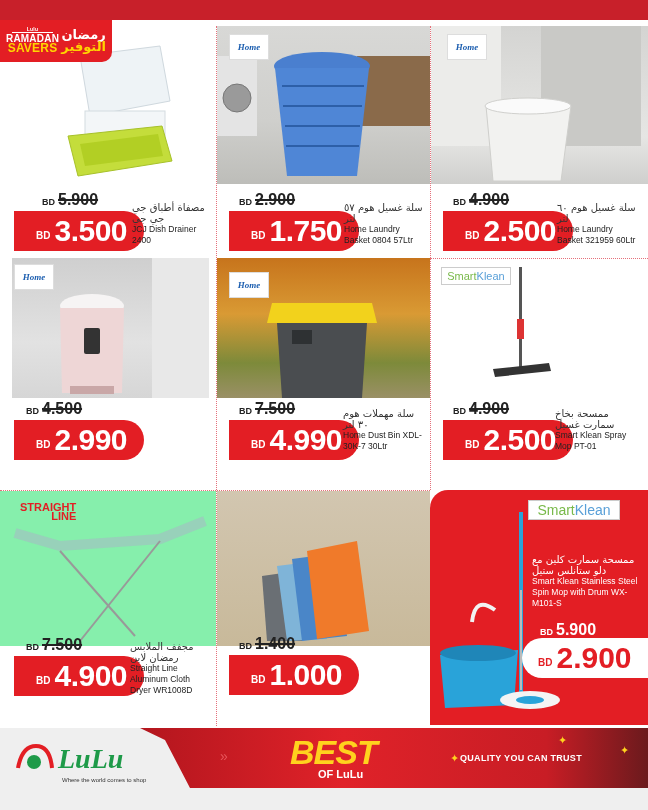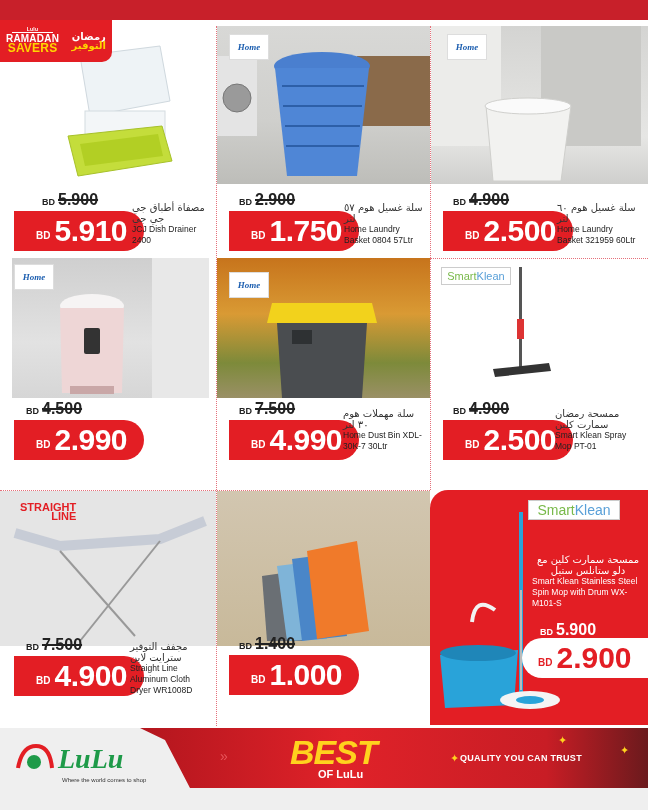--- a/index.html
+++ b/index.html
@@ -6,21 +6,21 @@
   html, body { width: 648px; height: 810px; overflow: hidden; background: #ffffff; }
   body { position: relative; font-family: "Liberation Sans", sans-serif; }
 
   .top-strip { position: absolute; left: 0; top: 0; width: 648px; height: 20px; background: #c8202a; }
 
   .badge { position: absolute; left: 0; top: 20px; width: 112px; height: 42px; background: #e31e24;
            border-bottom-right-radius: 10px; display: flex; align-items: center; justify-content: space-between; padding: 0 6px; z-index: 5; }
   .badge .en { color: #fff; font-weight: 900; line-height: 0.95; font-size: 10px; text-align: center; letter-spacing: 0.2px; }
   .badge .en .b2 { color: #ffd400; font-size: 12px; }
   .badge .en .tiny { display:block; font-size: 5px; color:#fff; border-bottom:1px solid #fff; margin: 0 6px 1px; }
-  .badge .ar { color: #fff; font-weight: 900; font-size: 10px; line-height: 0.95; text-align: center; direction: rtl; font-family: "DejaVu Sans", sans-serif; }
+  .badge .ar { color: #fff; font-weight: 900; font-size: 13px; line-height: 0.95; text-align: center; direction: rtl; font-family: "DejaVu Sans", sans-serif; }
   .badge .ar .a2 { color: #ffd400; }
 
   .cell { position: absolute; overflow: hidden; }
   .cell .img { position: absolute; left: 0; top: 0; right: 0; overflow: hidden; }
   .div-v { position: absolute; width: 0; border-left: 1px dotted #e5707a; }
   .div-h { position: absolute; height: 0; border-top: 1px dotted #e5707a; }
 
   .old-price { position: absolute; font-weight: 900; font-size: 16px; color: #222; white-space: nowrap; }
   .old-price .cur { font-size: 9px; margin-right: 3px; }
   .old-price .val { text-decoration: line-through; text-decoration-thickness: 2px; }
@@ -34,21 +34,21 @@
   .desc { position: absolute; font-size: 8.5px; line-height: 11px; color: #222; width: 82px; }
   .desc .ar { direction: rtl; text-align: left; font-family: "DejaVu Sans", sans-serif; font-size: 10px; color: #333; unicode-bidi: plaintext; }
 
   .brand { position: absolute; background: #fff; border: 1px solid #ddd; font-size: 7px; display: flex; align-items: center; justify-content: center; }
   .brand-home { width: 40px; height: 26px; color: #1d5fb0; font-style: italic; font-weight: 700; font-family: "Liberation Serif", serif; font-size: 9px; }
   .brand-sk { width: 70px; height: 18px; color: #79b94a; font-size: 11px; border-color: #ccc; }
   .brand-sl { color: #e31e24; font-weight: 900; font-size: 11px; line-height: 9px; border: none; background: transparent; text-align: right; display:block; }
 
   .red-cell { position: absolute; left: 430px; top: 490px; width: 218px; height: 235px; background: #e31e24; border-top-left-radius: 18px; }
   .red-cell .desc { color: #fff; width: 112px; }
-  .red-cell .desc .ar { color: #fff; text-align: center; }
+  .red-cell .desc .ar { color: #fff; }
   .red-cell .old-price { color: #fff; }
   .white-pill { position: absolute; height: 40px; width: 128px; background: #fff; border-radius: 22px 0 0 22px; display: flex; align-items: center; padding-left: 16px; white-space: nowrap; }
   .white-pill .cur { color: #e31e24; font-weight: 700; font-size: 10px; margin-right: 4px; margin-top: 8px; }
   .white-pill .val { color: #e31e24; font-weight: 900; font-size: 30px; }
 
   .footer { position: absolute; left: 0; top: 728px; width: 648px; height: 82px; background: #efefef; overflow: hidden; }
   .footer .red-band { position: absolute; left: 140px; top: 0; width: 508px; height: 60px; background: linear-gradient(90deg, #b3161e 0%, #e02229 40%, #c81d25 80%, #6b1a1d 100%);
                       clip-path: polygon(0 0, 100% 0, 100% 100%, 50px 100%, 25px 20%); }
   .footer .logo { position: absolute; left: 14px; top: 14px; display: flex; align-items: flex-end; }
   .footer .logo-mark { width: 40px; height: 30px; position: relative; }
@@ -88,21 +88,21 @@
       <rect x="85" y="85" width="80" height="25" fill="#f3f6f8" stroke="#d4dbe0"></rect>
       <path d="M68 110 L162 100 L172 135 L78 150 Z" fill="#c4dd3b" stroke="#a7c12a"></path>
       <path d="M80 118 L158 108 L163 130 L85 140 Z" fill="#b2cf24"></path>
     </svg>
   </div>
   <div class="old-price" style="left:42px; top:165px;">
     <span class="cur">BD</span><span class="val">5.900</span>
   </div>
   <div class="pill" style="left:14px; top:185px;">
     <span class="cur">BD</span>
-      <span class="val">5.910</span>
+      <span class="val">3.500</span>
   </div>
   <div class="desc" style="left:132px; top:176px;">
     <div class="ar">مصفاة أطباق جي جي جي</div>
     <div>JCJ Dish Drainer 2400</div>
   </div>
 </div>
 
 <div class="cell" style="left:217px; top:26px; width:213px; height:232px;">
   <div class="img" style="height:158px; background:linear-gradient(180deg,#d8d8d6 0%,#cfcfcc 60%,#bdbdb9 100%);">
     <svg width="213" height="158">
@@ -219,46 +219,46 @@
     </div>
   </div>
   <div class="old-price" style="left:22px; top:141px;">
     <span class="cur">BD</span><span class="val">4.900</span>
   </div>
   <div class="pill" style="left:12px; top:161px;">
     <span class="cur">BD</span>
       <span class="val">2.500</span>
   </div>
   <div class="desc" style="left:124px; top:149px;">
-    <div class="ar">ممسحة رمضان سمارت كلين</div>
+    <div class="ar">ممسحة بخاخ سمارت غسيل</div>
     <div>Smart Klean Spray Mop PT-01</div>
   </div>
 </div>
 
 <div class="cell" style="left:0; top:491px; width:216px; height:235px;">
-  <div class="img" style="height:155px; background:#e5e5e5;">
+  <div class="img" style="height:155px; background:#86efac;">
     <svg width="216" height="155">
       <path d="M15 42 L60 55 L160 48 L205 30" fill="none" stroke="#aab4c8" stroke-width="10" stroke-opacity="0.5"></path>
       <line x1="60" y1="60" x2="135" y2="145" stroke="#999" stroke-width="2"></line>
       <line x1="160" y1="50" x2="80" y2="150" stroke="#999" stroke-width="2"></line>
     </svg>
     <div class="brand brand-sl" style="left:20px; top:12px;">
       <div>STRAIGHT</div>
         <div>LINE</div>
     </div>
   </div>
   <div class="old-price" style="left:26px; top:145px;">
     <span class="cur">BD</span><span class="val">7.500</span>
   </div>
   <div class="pill" style="left:14px; top:165px;">
     <span class="cur">BD</span>
       <span class="val">4.900</span>
   </div>
   <div class="desc" style="left:130px; top:150px;">
-    <div class="ar">مجفف التوفير سترايت لاين</div>
+    <div class="ar">مجفف الملابس رمضان لاين</div>
     <div>Straight Line Aluminum Cloth Dryer WR1008D</div>
   </div>
 </div>
 
 <div class="cell" style="left:217px; top:491px; width:213px; height:235px;">
   <div class="img" style="height:155px; background:linear-gradient(180deg,#d2c6b0 0%,#c8b99a 100%);">
     <svg width="213" height="155">
       <path d="M45 85 L80 80 L85 150 L50 150 Z" fill="#6a6f74"></path>
       <path d="M60 75 L100 70 L110 148 L70 150 Z" fill="#7fb4d8"></path>
       <path d="M75 68 L120 62 L130 145 L85 150 Z" fill="#4a86c8"></path>

